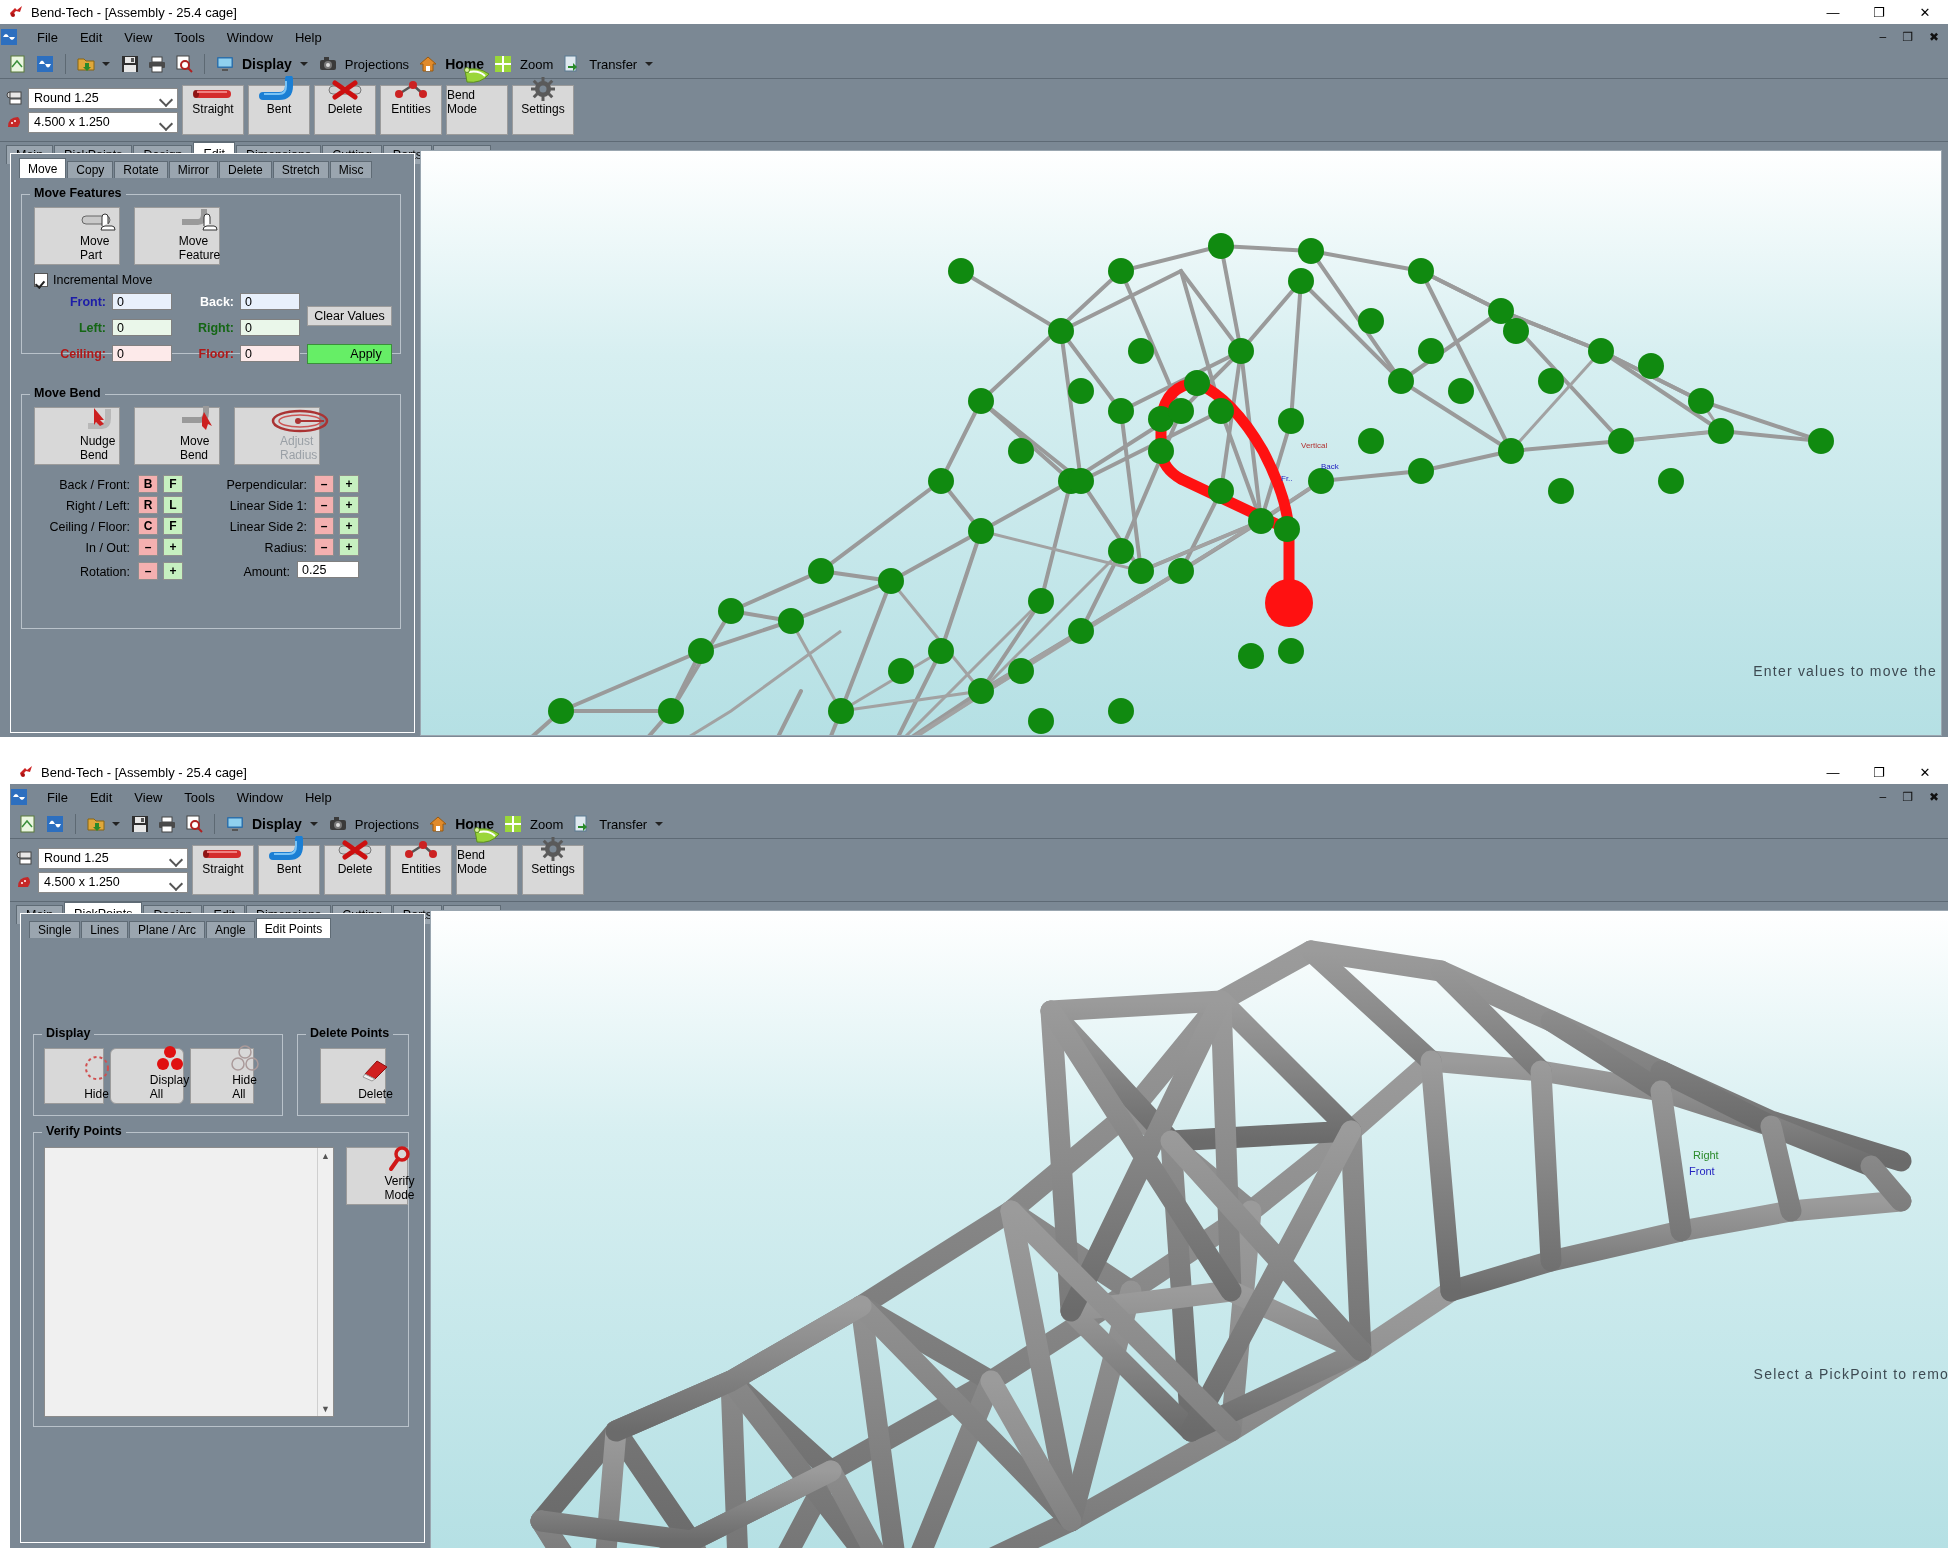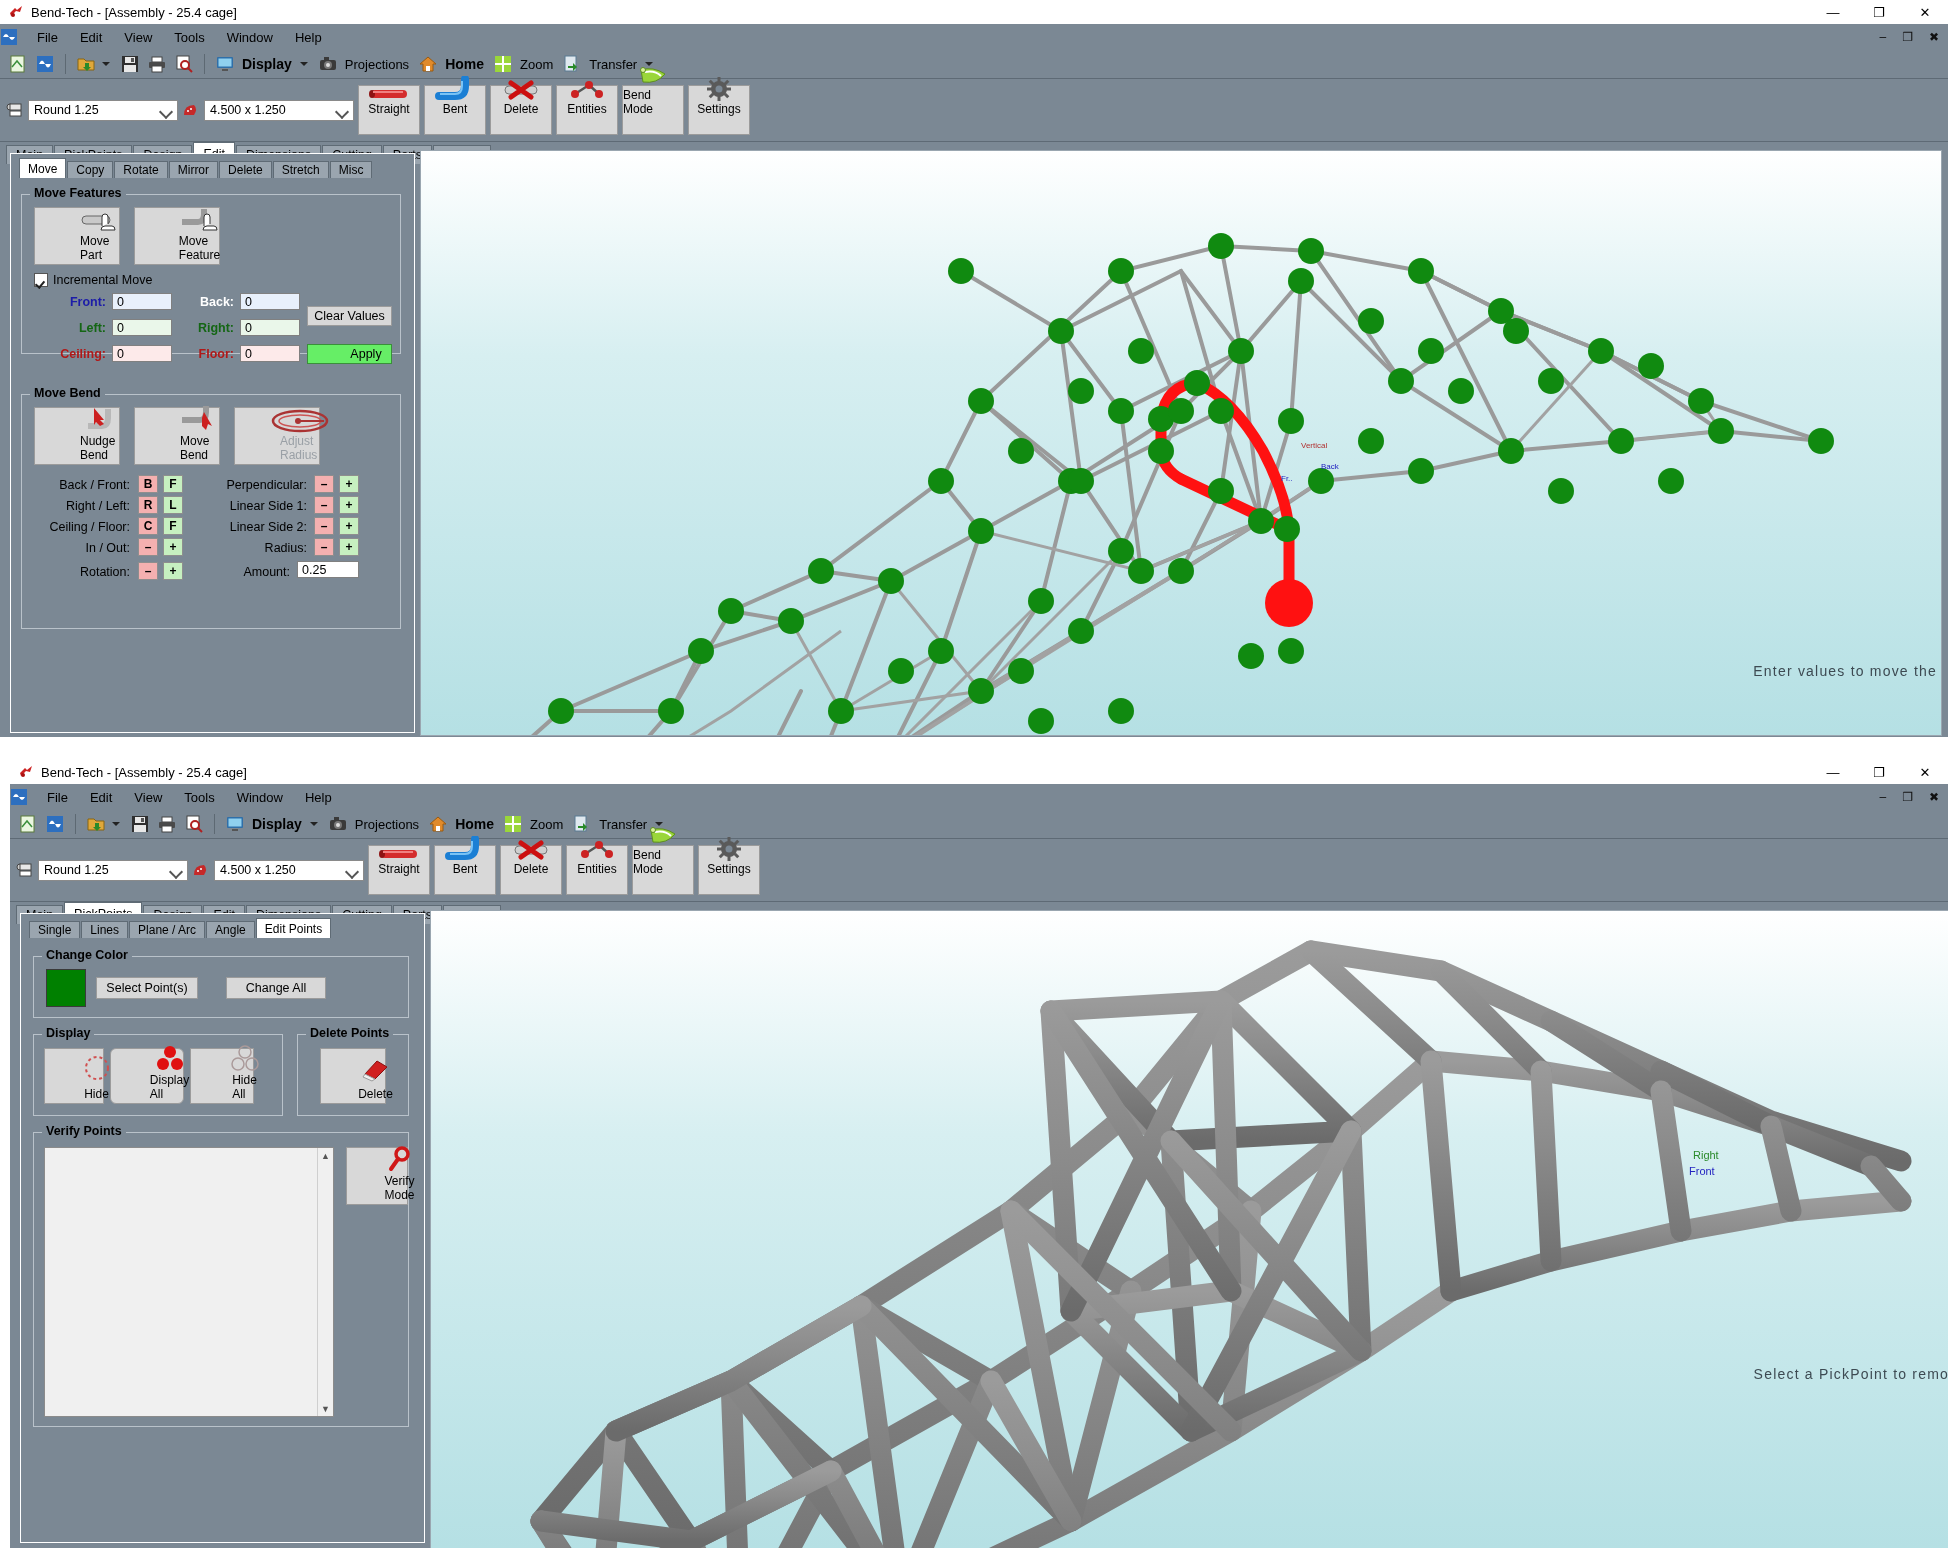--- a/index.html
+++ b/index.html
@@ -21,21 +21,21 @@
 
   .toolbar{height:28px;background:#7b8894;display:flex;align-items:center;padding-left:6px;gap:3px;border-bottom:1px solid #5e6a75;}
   .tb-sep{width:1px;height:20px;background:#5d6973;margin:0 5px;}
   .tb-btn{width:24px;height:24px;display:flex;align-items:center;justify-content:center;}
   .tb-lbl{font-size:13px;color:#000;margin:0 4px 0 2px;white-space:nowrap;}
   .tb-lbl.bold{font-weight:bold;font-size:14px;}
   .caret{width:0;height:0;border-left:4px solid transparent;border-right:4px solid transparent;border-top:4px solid #222;margin:0 5px 0 1px;}
 
   
   .shapebar{height:56px;background:#7b8894;display:flex;align-items:center;padding:3px 0 3px 5px;gap:4px;border-bottom:1px solid #5e6a75;}
-  .combos{display:flex;flex-direction:row;gap:3px;}
+  .combos{display:flex;flex-direction:column;gap:3px;}
   .comborow{display:flex;align-items:center;gap:3px;}
   .comborow .ci{width:20px;height:20px;flex:0 0 auto;}
   .combo{width:150px;height:21px;background:#fff;border:1px solid #8a8a8a;display:flex;align-items:center;font-size:12.5px;color:#000;padding-left:5px;position:relative;box-sizing:border-box;}
   .combo .dn{position:absolute;right:6px;top:6px;width:8px;height:8px;border-right:2px solid #555;border-bottom:2px solid #555;transform:rotate(45deg);}
   .bigbtn{width:62px;height:50px;background:#d8d8d8;border:1px solid #9b9b9b;display:flex;flex-direction:column;align-items:center;justify-content:flex-end;padding-bottom:18px;box-sizing:border-box;}
   .bigbtn .bl{font-size:12px;color:#000;}
   .bigbtn .bi{flex:1;display:flex;align-items:center;justify-content:center;}
 
   
   .tabrow{height:22px;background:#7b8894;display:flex;align-items:flex-end;padding-left:6px;gap:1px;}
@@ -818,26 +818,20 @@
 
   <div class="leftpanel" style="position:absolute;left:10px;top:153px;width:405px;height:630px;border:1px solid #ffffff;">
     <div class="tabrow2" style="border-top:none;margin-top:4px;">
       <div class="tab2">Single</div>
       <div class="tab2">Lines</div>
       <div class="tab2">Plane / Arc</div>
       <div class="tab2">Angle</div>
       <div class="tab2 active">Edit Points</div>
     </div>
 
-    <div class="groupbox" style="left:12px;top:42px;width:376px;height:62px;">
-      <span class="gb-title">Change Color</span>
-      <div class="swatch" style="left:12px;top:12px;width:38px;height:36px;background:#008000;"></div>
-      <div class="flatbtn" style="position:absolute;left:62px;top:20px;width:102px;height:22px;">Select Point(s)</div>
-      <div class="flatbtn" style="position:absolute;left:192px;top:20px;width:100px;height:22px;">Change All</div>
-    </div>
 
     <div class="groupbox" style="left:12px;top:120px;width:250px;height:82px;">
       <span class="gb-title">Display</span>
       <div class="pbtn" style="position:absolute;left:10px;top:13px;width:60px;height:56px;">
         <span class="bi">
           <svg width="34" height="30" viewBox="0 0 34 30">
               <circle cx="17" cy="15" r="11" fill="none" stroke="#d05050" stroke-width="2" stroke-dasharray="3 3"></circle>
             </svg>
         </span>
         <span>Hide</span>

